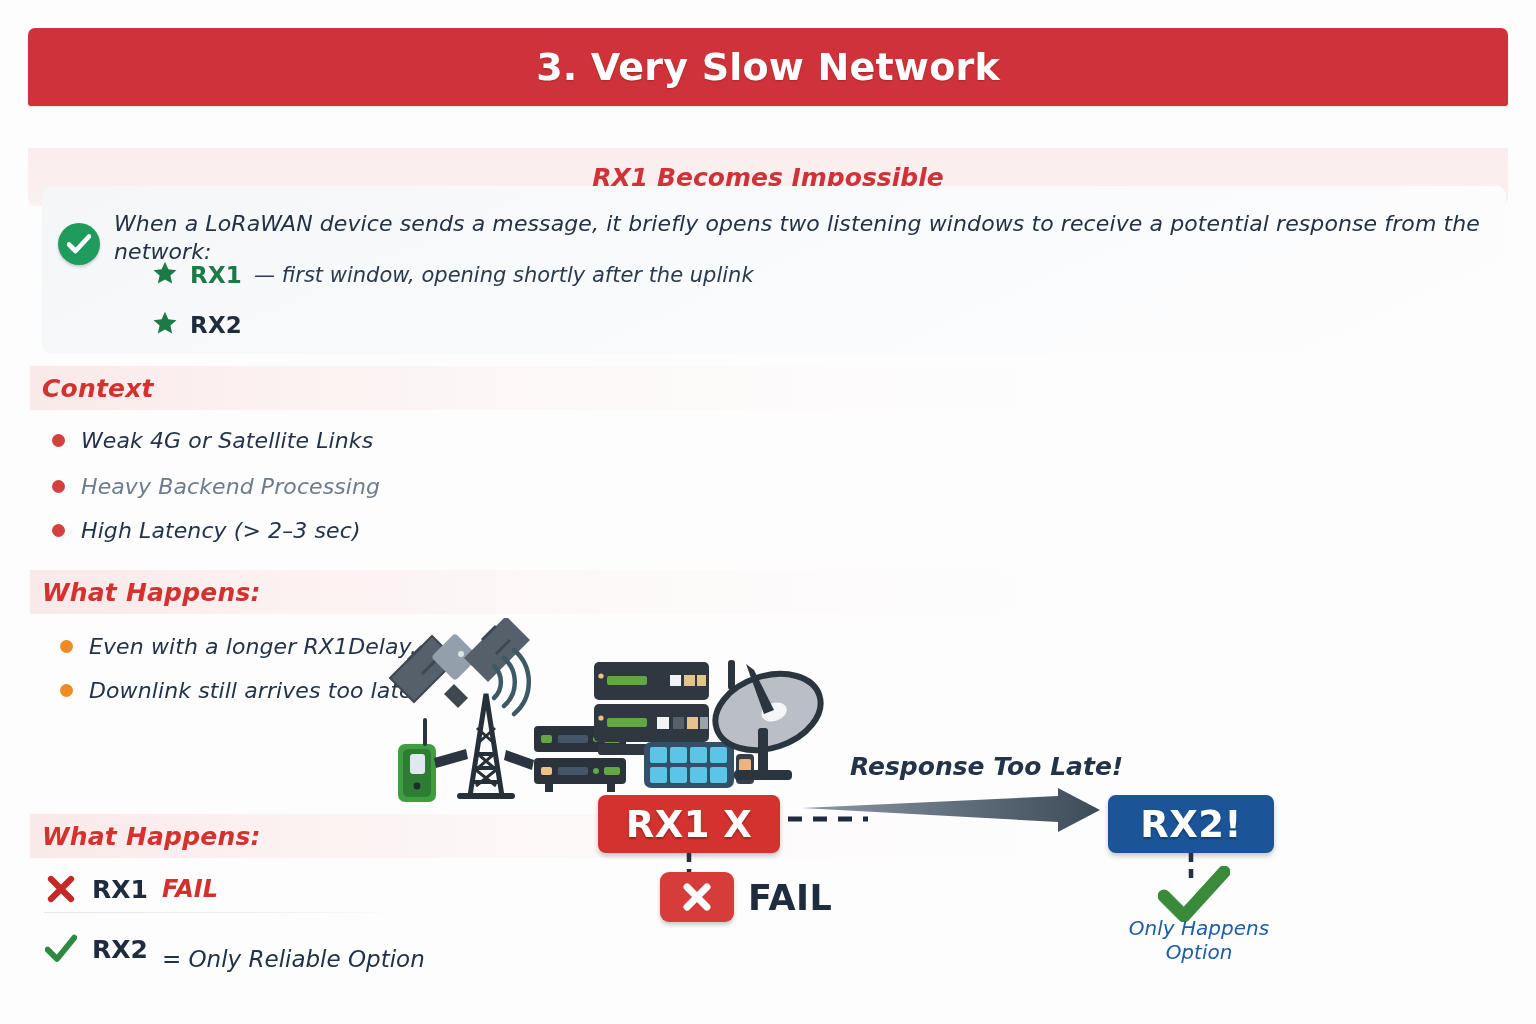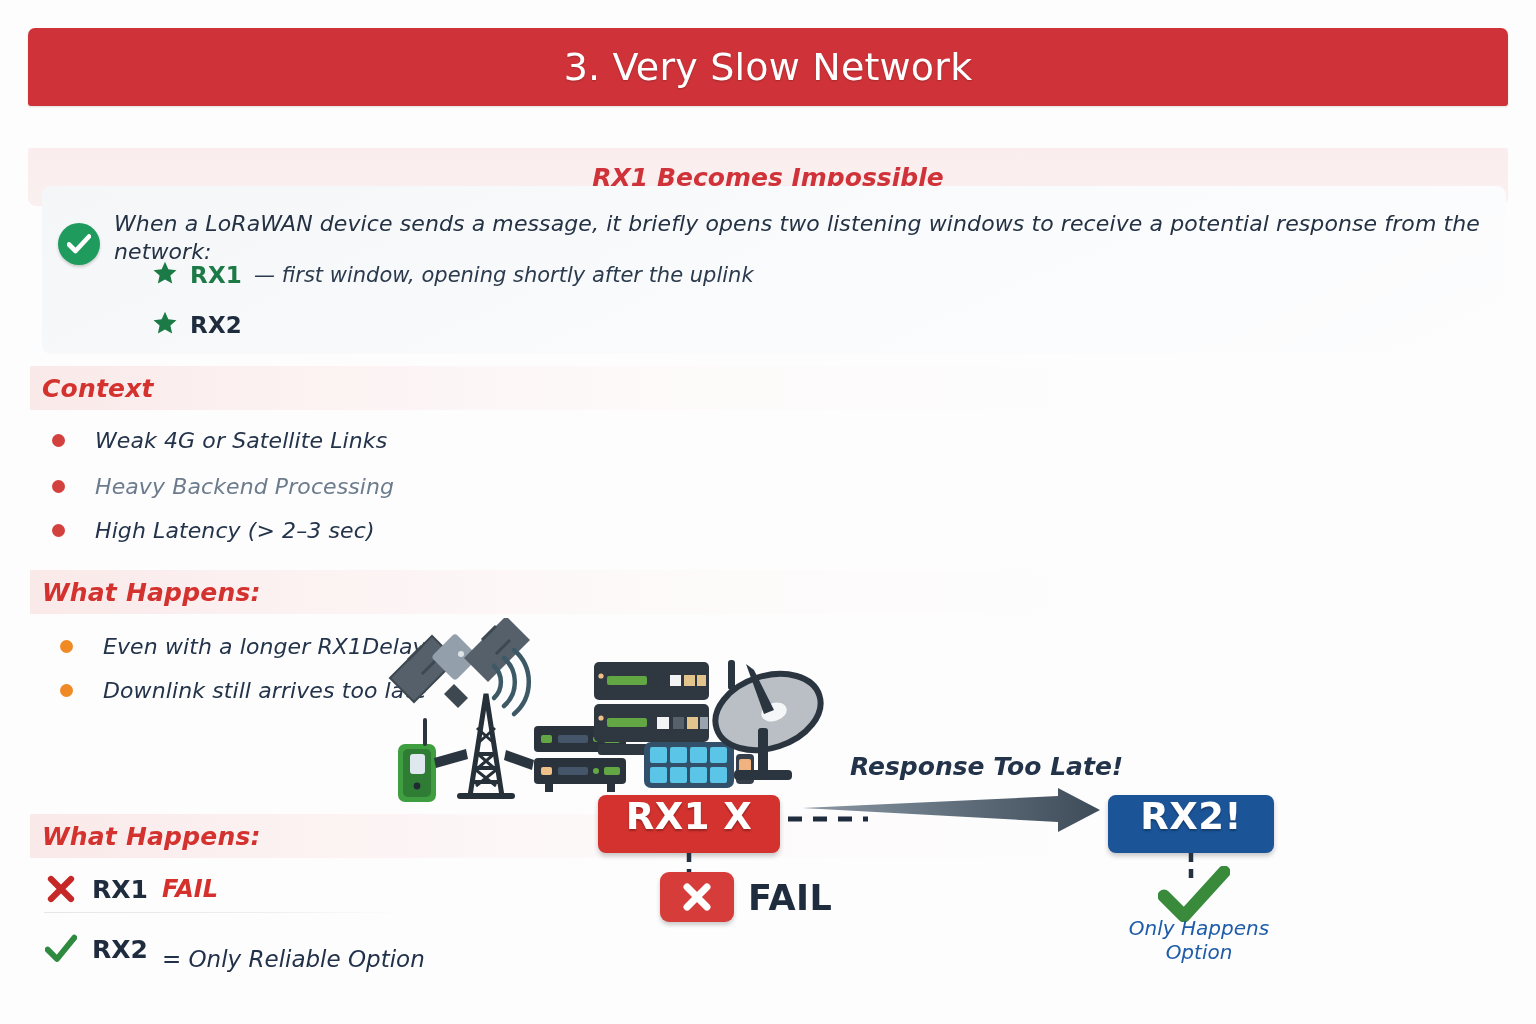--- a/index.html
+++ b/index.html
@@ -12,21 +12,21 @@
   .page{position:absolute;inset:0;}
 
   
   .header-bar{
     position:absolute;left:28px;top:28px;width:1480px;height:78px;
     background:#cf3339;border-radius:7px 7px 3px 3px;
     display:flex;align-items:center;justify-content:center;
     box-shadow:0 1px 2px rgba(0,0,0,.12);
   }
   .header-title{
-    color:#fff;font-size:38px;font-weight:400;letter-spacing:.2px;
+    color:#fff;font-size:38px;font-weight:700;letter-spacing:.2px;
     font-family:"DejaVu Sans","Liberation Sans",sans-serif;
     text-shadow:0 1px 2px rgba(0,0,0,.22);
   }
   .subtitle-bar{
     position:absolute;left:28px;top:108px;width:1480px;height:58px;
     background:linear-gradient(180deg,#fbeded 0%,#faf0f0 100%);
     border-radius:2px 2px 8px 8px;
     display:flex;align-items:center;justify-content:center;margin-top:40px;
   }
   .subtitle-text{
@@ -75,21 +75,21 @@
   #sect-wh1{top:570px;}
   #sect-wh2{top:814px;}
 
   
   .bullet{
     position:absolute;display:flex;align-items:center;gap:16px;
   }
   .dot{width:13px;height:13px;border-radius:50%;flex:0 0 auto;}
   .dot.red{background:#d3413f;}
   .dot.orange{background:#f08a24;}
-  .b-text{font-size:22px;font-style:italic;color:#23334a;letter-spacing:.1px;margin-left:14px;}
+  .b-text{font-size:22px;font-style:italic;color:#23334a;letter-spacing:.1px;}
   .b-text.muted{color:#6d7c8c;}
 
   #ctx-0{left:52px;top:428px;}
   #ctx-1{left:52px;top:474px;}
   #ctx-2{left:52px;top:518px;}
   #wh1-0{left:60px;top:634px;}
   #wh1-1{left:60px;top:678px;}
 
   
   .outcome{position:absolute;display:flex;align-items:center;gap:14px;}
@@ -102,21 +102,21 @@
   .out-divider{
     position:absolute;left:44px;top:912px;width:360px;height:1px;
     background:linear-gradient(90deg,#e4e6ea 0%,#eceef1 60%,rgba(255,255,255,0) 100%);
   }
 
   
   .illus{position:absolute;left:382px;top:618px;width:470px;height:200px;}
 
   
   .chip{
-    position:absolute;border-radius:8px;display:flex;justify-content:center;
+    position:absolute;border-radius:8px;display:flex;align-items:center;justify-content:center;
     box-shadow:0 3px 5px rgba(0,0,0,.22);
   }
   .chip-text{
     color:#fff;font-size:37px;font-weight:700;letter-spacing:.5px;
     text-shadow:0 2px 2px rgba(0,0,0,.28);
   }
   #rx1-chip{left:598px;top:795px;width:182px;height:58px;background:#d3322f;}
   #rx2-chip{left:1108px;top:795px;width:166px;height:58px;background:#1b5497;}
 
   .fail-badge{

